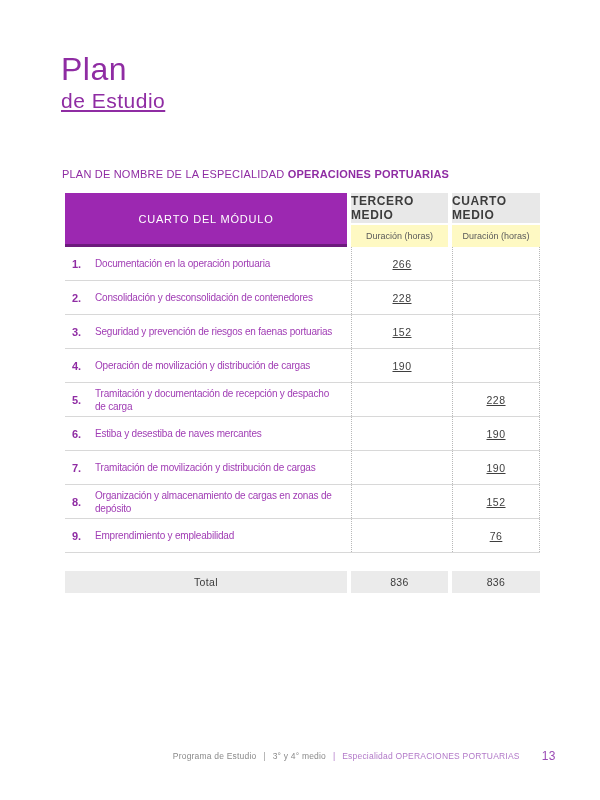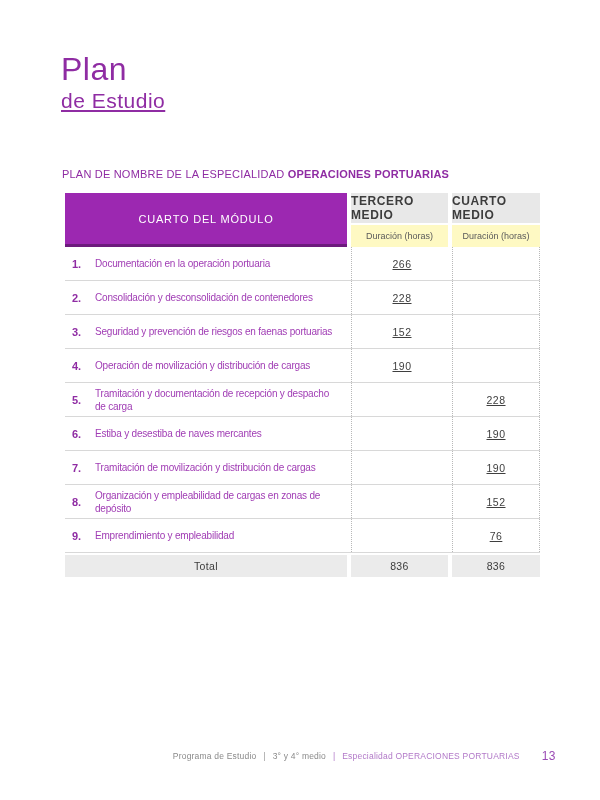--- a/index.html
+++ b/index.html
@@ -105,21 +105,21 @@
     letter-spacing: 0.5px;
     border-left: 1px dotted #b8b8b8;
     text-decoration: underline;
   }
   .hours-cell.last { border-right: 1px dotted #b8b8b8; }
 
   .total-row {
     display: grid;
     grid-template-columns: 282px 97px 88px;
     column-gap: 4px;
-    margin-top: 2px;
+    margin-top: 18px;
     height: 22px;
   }
   .total-cell {
     background: #ebebeb;
     display: flex; align-items: center; justify-content: center;
     font-size: 10.5px;
     color: #3c3c3c;
     letter-spacing: 0.4px;
   }
 
@@ -227,21 +227,21 @@
           <span class="row-num">7.</span>
           <span class="row-name">Tramitación de movilización y distribución de cargas</span>
         </div>
         <div class="hours-cell"></div>
         <div class="hours-cell last">190</div>
       </div>
 
       <div class="trow">
         <div class="name-cell">
           <span class="row-num">8.</span>
-          <span class="row-name">Organización y empleabilidad de cargas en zonas de depósito</span>
+          <span class="row-name">Organización y almacenamiento de cargas en zonas de depósito</span>
         </div>
         <div class="hours-cell"></div>
         <div class="hours-cell last">152</div>
       </div>
 
       <div class="trow">
         <div class="name-cell">
           <span class="row-num">9.</span>
           <span class="row-name">Emprendimiento y empleabilidad</span>
         </div>

